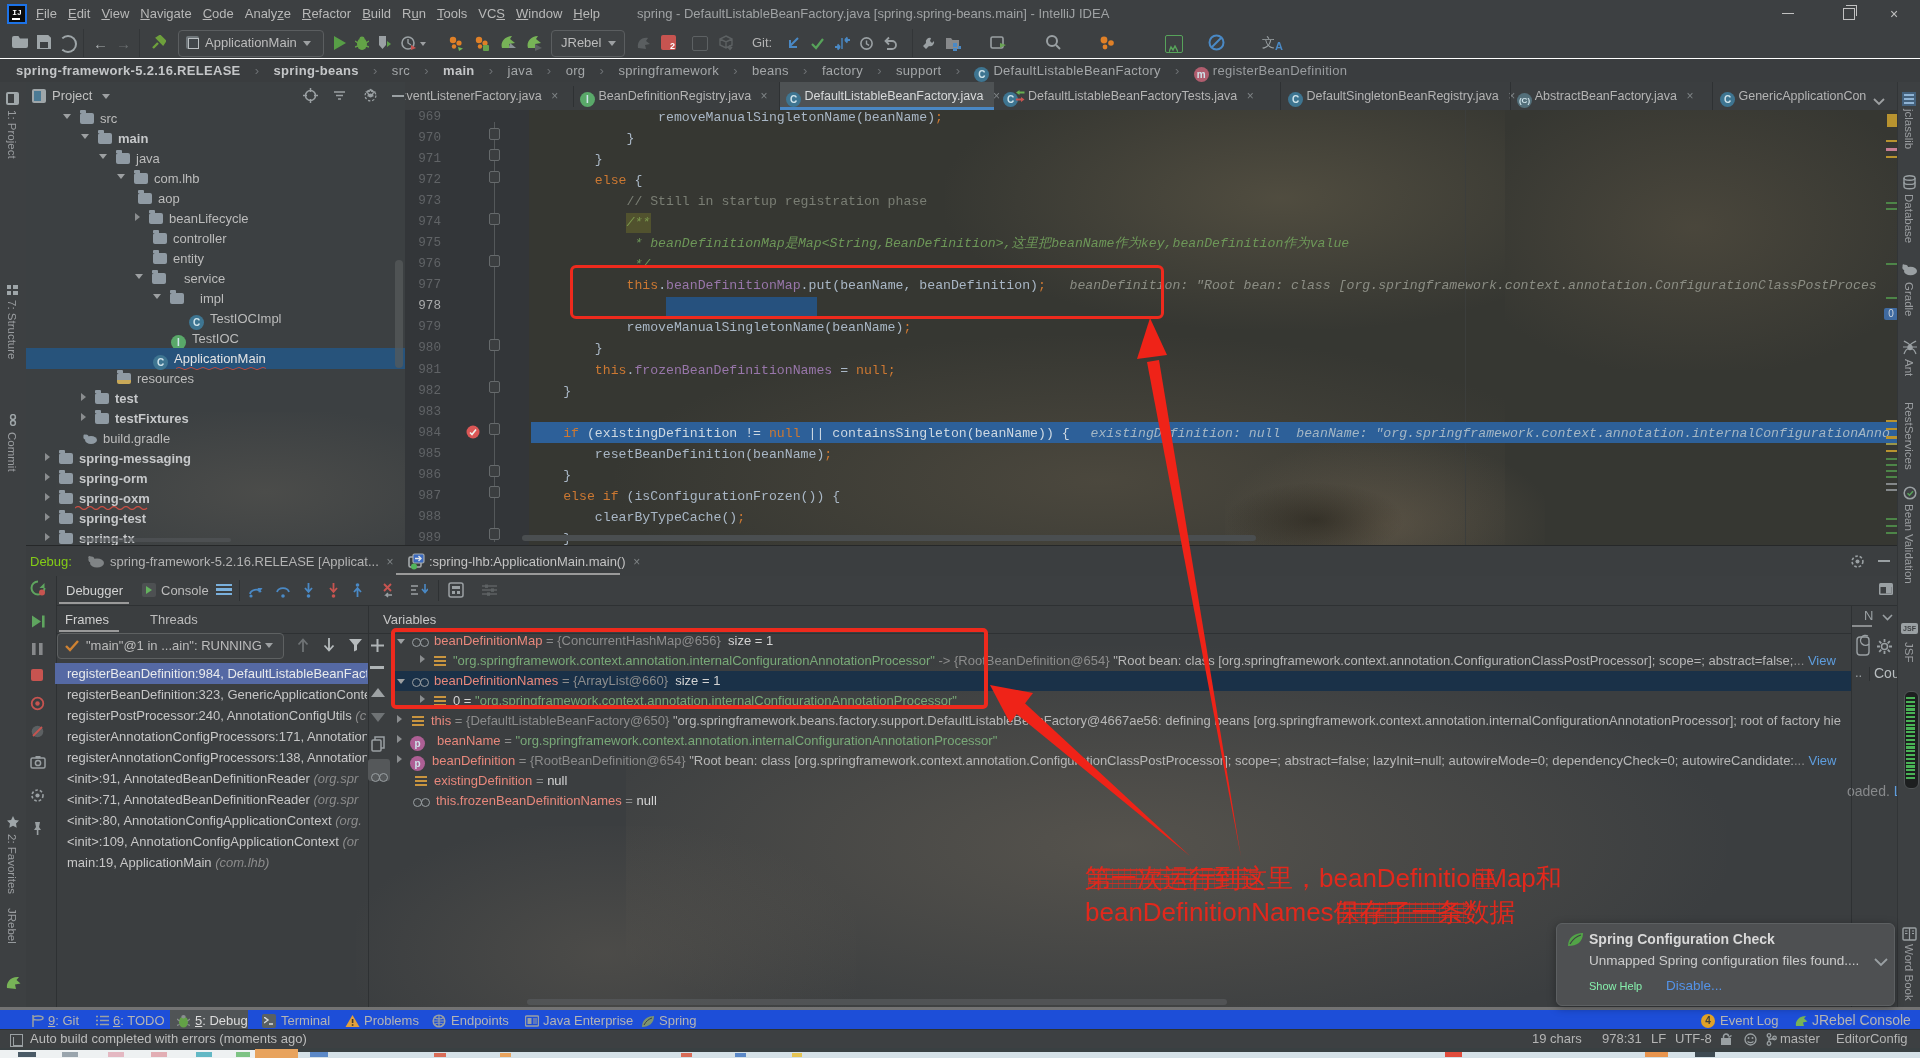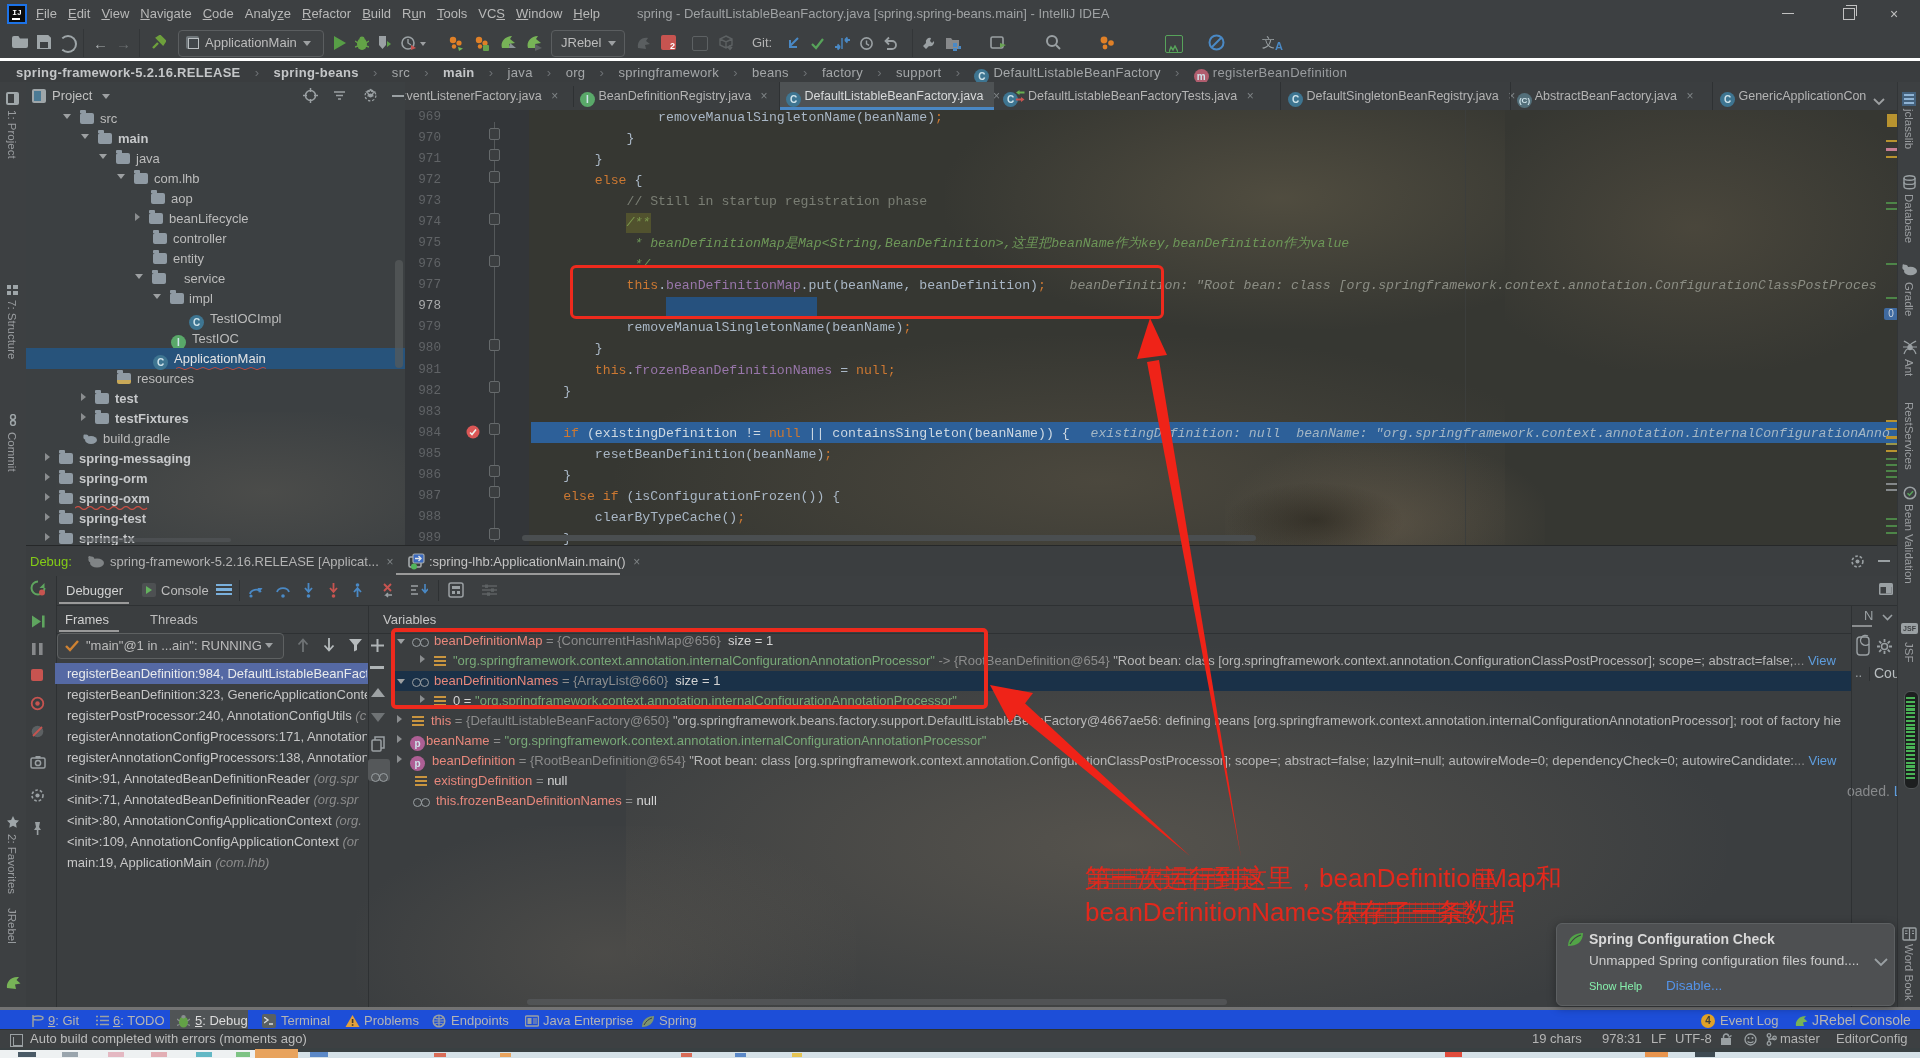--- a/index.html
+++ b/index.html
@@ -160,21 +160,21 @@
  <div class="a" style="left:1208px;top:6px;width:17px;height:17px"><svg width="17" height="17">
         <circle cx="8.5" cy="8.5" r="7" fill="none" stroke="#4a89c5" stroke-width="2"></circle>
         <path d="M3.5 13.5 L13.5 3.5" stroke="#4a89c5" stroke-width="2"></path>
       </svg></div>
  <div class="a" style="left:1262px;top:6px;width:26px;height:18px"><svg width="26" height="18">
         <text x="0" y="13" font-family="Liberation Sans" font-size="13" fill="#9aa0a3">文</text>
         <text x="13" y="16" font-family="Liberation Sans" font-weight="bold" font-size="11" fill="#4a89c5">A</text>
       </svg></div>
 </div>
 
-<div class="a" id="crumbs" style="left:0;top:58px;width:1920px;height:24px;background:#3a3d3f;border-top:3px solid #ffffff">
+<div class="a" id="crumbs" style="left:0;top:58px;width:1920px;height:24px;background:#3a3d3f;border-top:1px solid #ffffff">
  <div class="a" style="left:16px;top:0;height:23px;line-height:23px;font-size:13px;letter-spacing:.3px;color:#a4a7a9;white-space:nowrap">
   <b style="color:#c4c6c8">spring-framework-5.2.16.RELEASE</b><span style="display:inline-block;width:33px;text-align:center;color:#6d7174">›</span><b style="color:#c4c6c8">spring-beans</b><span style="display:inline-block;width:33px;text-align:center;color:#6d7174">›</span>src<span style="display:inline-block;width:33px;text-align:center;color:#6d7174">›</span><b style="color:#c4c6c8">main</b><span style="display:inline-block;width:33px;text-align:center;color:#6d7174">›</span>java<span style="display:inline-block;width:33px;text-align:center;color:#6d7174">›</span>org<span style="display:inline-block;width:33px;text-align:center;color:#6d7174">›</span>springframework<span style="display:inline-block;width:33px;text-align:center;color:#6d7174">›</span>beans<span style="display:inline-block;width:33px;text-align:center;color:#6d7174">›</span>factory<span style="display:inline-block;width:33px;text-align:center;color:#6d7174">›</span>support<span style="display:inline-block;width:33px;text-align:center;color:#6d7174">›</span><span class="ci" style="background:#3e7591">C</span> DefaultListableBeanFactory<span style="display:inline-block;width:33px;text-align:center;color:#6d7174">›</span><span class="ci" style="background:#b05d6e">m</span> <span style="color:#9a9da0">registerBeanDefinition</span>
  </div>
 </div>
 
 <div class="a" id="lstrip" style="left:0;top:82px;width:26px;height:925px;background:#3d4042;border-right:1px solid #323537">
  <div class="a" style="left:6px;top:10px;width:13px;height:13px;background:#9fa6a9;border-radius:2px"></div>
     <div class="a" style="left:8px;top:12px;width:6px;height:9px;background:#3d4042"></div>
  <div class="a vt" style="left:6px;top:28px">1: Project</div>
  <div class="a" style="left:7px;top:200px;width:11px;height:11px"><svg width="11" height="11">
@@ -217,26 +217,26 @@
         <path d="M7.5 1 l1.2 2.5 2.7.4 -1.9 2 .4 2.7 M7.5 1 l-1.2 2.5 -2.7.4 1.9 2 -.4 2.7" stroke="#9aa0a3" stroke-width="1.3" fill="none"></path>
         <circle cx="7.5" cy="7.5" r="5.4" fill="none" stroke="#9aa0a3" stroke-width="1.3" stroke-dasharray="2.4 1.8"></circle>
       </svg></div>
  <div class="a" style="left:366px;top:13px;width:12px;height:2px;background:#9aa0a3"></div>
  <div class="a" style="left:30px;top:330px;width:349px;height:133px;background:radial-gradient(ellipse at 60% 60%,rgba(120,112,98,.25),rgba(0,0,0,0) 75%)"></div>
     <div class="a" id="tree" style="left:0;top:28px;width:379px;height:435px">
   <div class="tr" style="left:37px;top:-1px"><span class="arr ad"></span><span class="fo" style="margin-left:9px"></span><span style="margin-left:6px">src</span></div>
   <div class="tr" style="left:55px;top:19px"><span class="arr ad"></span><span class="fo" style="margin-left:9px"></span><span style="margin-left:6px;font-weight:bold;color:#c6c8ca">main</span></div>
   <div class="tr" style="left:73px;top:39px"><span class="arr ad"></span><span class="fo" style="margin-left:9px"></span><span style="margin-left:6px">java</span></div>
   <div class="tr" style="left:91px;top:59px"><span class="arr ad"></span><span class="fo" style="margin-left:9px"></span><span style="margin-left:6px">com.lhb</span></div>
-  <div class="tr" style="left:125px;top:79px"><span class="fo"></span><span style="margin-left:6px">aop</span></div>
+  <div class="tr" style="left:112px;top:79px"><span class="fo"></span><span style="margin-left:6px">aop</span></div>
   <div class="tr" style="left:109px;top:99px"><span class="arr ar"></span><span class="fo" style="margin-left:9px"></span><span style="margin-left:6px">beanLifecycle</span></div>
   <div class="tr" style="left:127px;top:119px"><span class="fo"></span><span style="margin-left:6px">controller</span></div>
   <div class="tr" style="left:127px;top:139px"><span class="fo"></span><span style="margin-left:6px">entity</span></div>
   <div class="tr" style="left:109px;top:159px"><span class="arr ad"></span><span class="fo" style="margin-left:9px"></span><span style="margin-left:18px">service</span></div>
-  <div class="tr" style="left:127px;top:179px"><span class="arr ad"></span><span class="fo" style="margin-left:9px"></span><span style="margin-left:5px">impl</span></div>
+  <div class="tr" style="left:127px;top:179px"><span class="arr ad"></span><span class="fo" style="margin-left:9px"></span><span style="margin-left:16px">impl</span></div>
   <div class="tr" style="left:163px;top:199px"><span class="ci" style="background:#3e7591">C</span><span style="margin-left:6px">TestIOCImpl</span></div>
   <div class="tr" style="left:145px;top:219px"><span class="ci" style="background:#59a869">I</span><span style="margin-left:6px">TestIOC</span></div>
   <div class="a" style="left:0;top:238px;width:379px;height:21px;background:#27537b"></div>
   <div class="tr" style="left:127px;top:239px"><span class="ci" style="background:#3e7591">C</span><span style="margin-left:6px;color:#e4e4e4">ApplicationMain</span></div>
   <svg class="a" style="left:150px;top:257px" width="96" height="3">
         <path d="M0 1.5 q3 -2.5 6 0 t6 0 t6 0 t6 0 t6 0 t6 0 t6 0 t6 0 t6 0 t6 0 t6 0 t6 0 t6 0 t6 0 t6 0" stroke="#b64a40" stroke-width="1" fill="none"></path>
       </svg>
   <div class="tr" style="left:91px;top:259px"><span class="fo" style="background:linear-gradient(#8f9aa3 60%,#c9a958 60%)"></span><span style="margin-left:6px">resources</span></div>
   <div class="tr" style="left:55px;top:279px"><span class="arr ar"></span><span class="fo" style="margin-left:9px"></span><span style="margin-left:6px;font-weight:bold;color:#c6c8ca">test</span></div>
   <div class="tr" style="left:55px;top:299px"><span class="arr ar"></span><span class="fo" style="margin-left:9px"></span><span style="margin-left:6px;font-weight:bold;color:#c6c8ca">testFixtures</span></div>
@@ -531,21 +531,21 @@
         <rect x="1" y="4" width="9" height="11" rx="1" fill="none" stroke="#9aa0a3" stroke-width="1.5"></rect>
         <path d="M4 4 V1 h9 v11 h-3" fill="none" stroke="#9aa0a3" stroke-width="1.5"></path>
       </svg>
   <div class="a" style="left:0px;top:126px;width:22px;height:22px;background:#55585a;border-radius:3px"></div><span class="oo a" style="left:3px;top:133px"></span>
   <div class="a" style="left:24px;top:38px;width:1459px;height:20px;background:#1a3148"></div>
   <div class="vr" style="left:29px;top:-2px"><span class="arr ad" style="vertical-align:1px"></span><span class="oo" style="margin-left:7px"></span><span class="nm" style="margin-left:6px">beanDefinitionMap</span> <span class="gray">= {ConcurrentHashMap@656}</span><span style="color:#d4d4d4">&nbsp; size = 1</span></div>
   <div class="vr" style="left:52px;top:18px"><span class="arr ar"></span><span class="bars" style="margin-left:9px"></span><span class="grn" style="margin-left:7px">"org.springframework.context.annotation.internalConfigurationAnnotationProcessor"</span><span class="gray"> -&gt; {RootBeanDefinition@654} </span><span class="lgray">"Root bean: class [org.springframework.context.annotation.ConfigurationClassPostProcessor]; scope=; abstract=false;</span><span class="gray">...</span> <span class="lnk">View</span></div>
   <div class="vr" style="left:29px;top:38px"><span class="arr ad" style="vertical-align:1px"></span><span class="oo" style="margin-left:7px"></span><span class="nm" style="margin-left:6px">beanDefinitionNames</span> <span class="gray">= {ArrayList@660}</span><span style="color:#d4d4d4">&nbsp; size = 1</span></div>
   <div class="vr" style="left:52px;top:58px"><span class="arr ar"></span><span class="bars" style="margin-left:9px"></span><span style="margin-left:7px;color:#d4d4d4">0 = </span><span class="grn">"org.springframework.context.annotation.internalConfigurationAnnotationProcessor"</span></div>
   <div class="vr" style="left:29px;top:78px"><span class="arr ar"></span><span class="bars" style="margin-left:10px"></span><span class="nm" style="margin-left:7px">this</span> <span class="gray">= {DefaultListableBeanFactory@650} </span><span class="lgray">"org.springframework.beans.factory.support.DefaultListableBeanFactory@4667ae56: defining beans [org.springframework.context.annotation.internalConfigurationAnnotationProcessor]; root of factory hie</span></div>
-  <div class="vr" style="left:29px;top:98px"><span class="arr ar"></span><span class="ci" style="background:#ad5f94;margin-left:8px;vertical-align:-2px">p</span><span class="nm" style="margin-left:1px">beanName</span> <span class="gray">=</span> <span class="grn">"org.springframework.context.annotation.internalConfigurationAnnotationProcessor"</span></div>
+  <div class="vr" style="left:29px;top:98px"><span class="arr ar"></span><span class="ci" style="background:#ad5f94;margin-left:8px;vertical-align:-2px">p</span><span class="nm" style="margin-left:12px">beanName</span> <span class="gray">=</span> <span class="grn">"org.springframework.context.annotation.internalConfigurationAnnotationProcessor"</span></div>
   <div class="vr" style="left:29px;top:118px"><span class="arr ar"></span><span class="ci" style="background:#ad5f94;margin-left:8px;vertical-align:-2px">p</span><span class="nm" style="margin-left:7px">beanDefinition</span> <span class="gray">= {RootBeanDefinition@654} </span><span class="lgray">"Root bean: class [org.springframework.context.annotation.ConfigurationClassPostProcessor]; scope=; abstract=false; lazyInit=null; autowireMode=0; dependencyCheck=0; autowireCandidate:</span><span class="gray">...</span> <span class="lnk">View</span></div>
   <div class="vr" style="left:47px;top:138px"><span class="bars"></span><span class="nm" style="margin-left:7px">existingDefinition</span> <span class="gray">=</span> <span style="color:#d4d4d4">null</span></div>
   <div class="vr" style="left:45px;top:158px"><span class="oo"></span><span class="nm" style="margin-left:7px">this.frozenBeanDefinitionNames</span> <span class="gray">=</span> <span style="color:#d4d4d4">null</span></div>
  </div>
  <svg class="a" style="left:1830px;top:85px" width="15" height="26">
       <rect x="1" y="6" width="12" height="18" rx="3" fill="none" stroke="#9aa0a3" stroke-width="1.4"></rect>
       <path d="M13 13 a5 5 0 1 1-1-8" fill="none" stroke="#9aa0a3" stroke-width="1.4"></path>
     </svg>
  <svg class="a" style="left:1850px;top:92px" width="17" height="17">
       <circle cx="8.5" cy="8.5" r="3" fill="#3b3e40" stroke="#9aa0a3" stroke-width="1.5"></circle>

